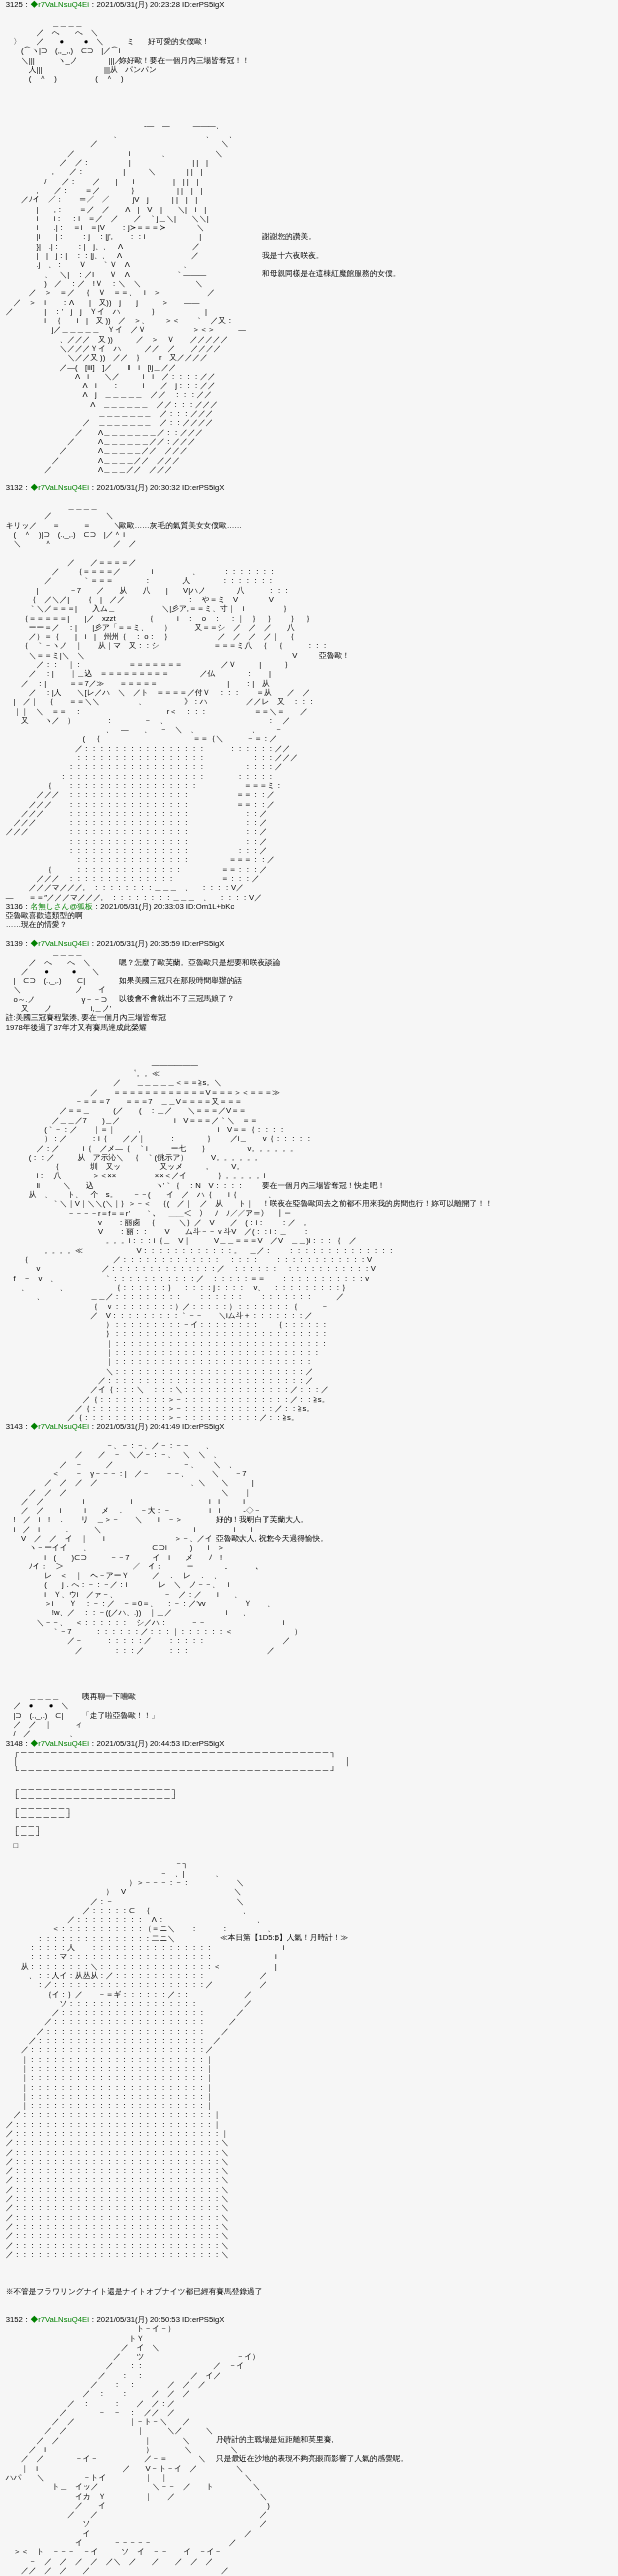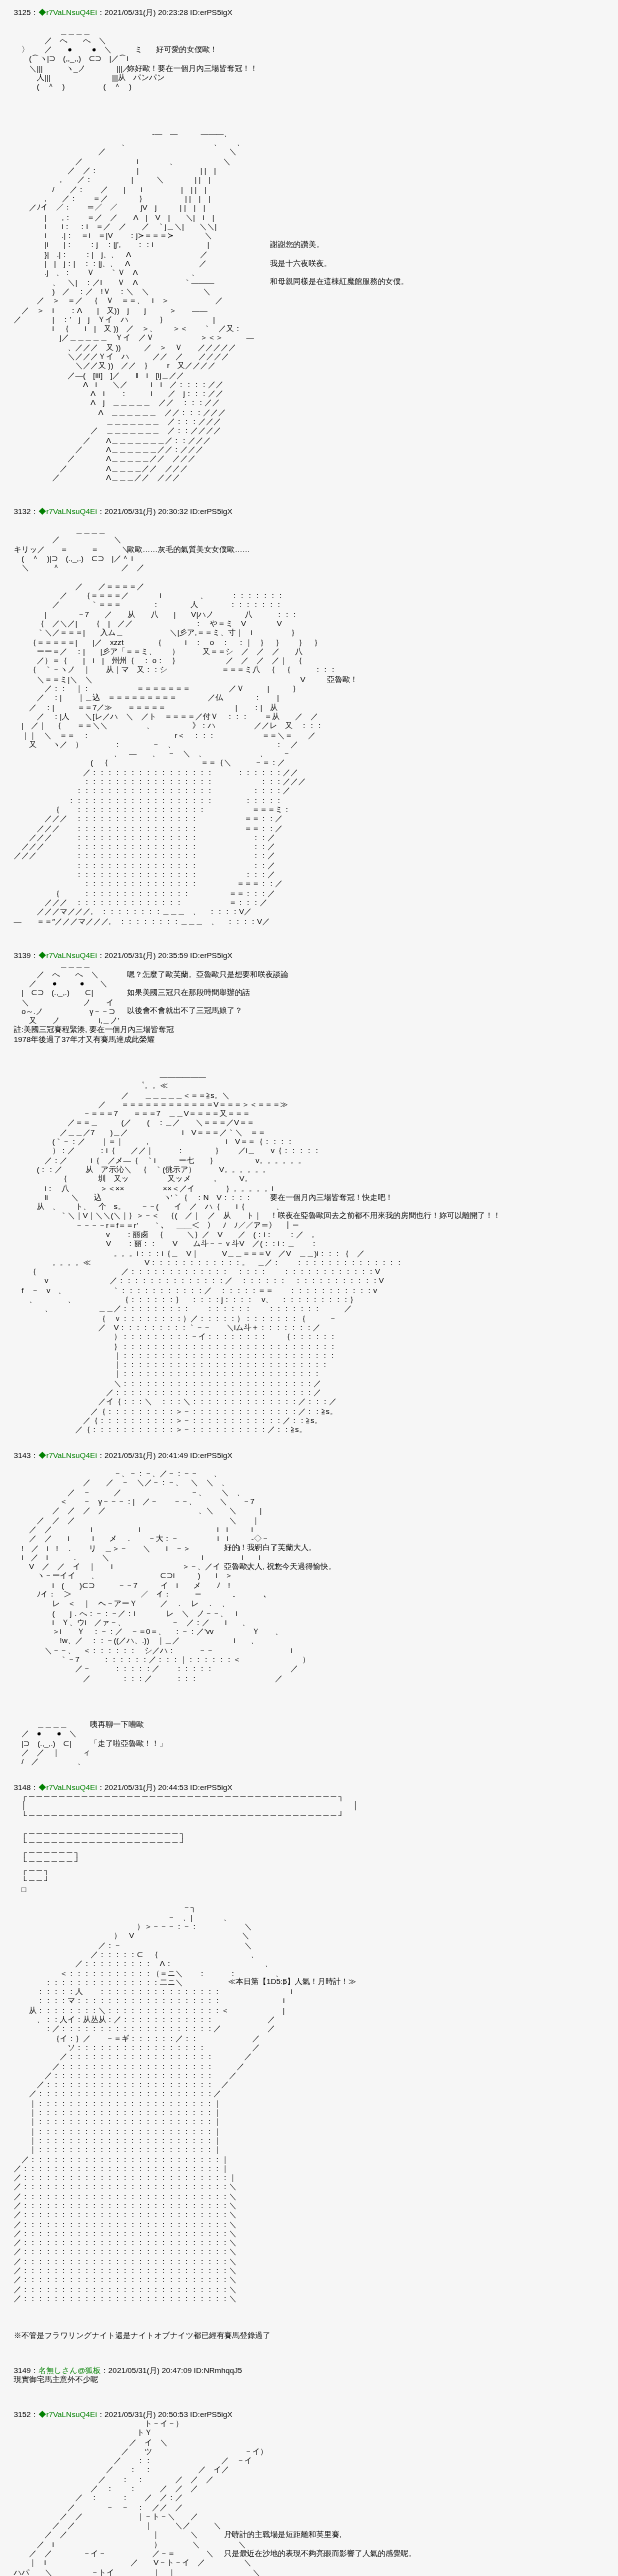--- a/index.html
+++ b/index.html
@@ -5,21 +5,21 @@
 <style>
   html,body{margin:0;padding:0;background:#F6F6F6;}
   body{
     font-family:"Liberation Sans",sans-serif;
     font-size:7.7px;
     line-height:9.3px;
     color:#000000;
     width:618px;
   }
   .thread{padding:0;}
-  .post{margin:0;padding:8px;}
+  .post{margin:0;padding:0;}
   .head{padding-left:5.7px;white-space:pre;font-family:"Liberation Sans",sans-serif;}
   .nm{color:#008000;}
   .aa{white-space:pre;padding-left:5.7px;}
   .txt{white-space:pre;padding-left:5.7px;font-family:"Liberation Sans",sans-serif;}
   .blank{height:9.3px;}
   .box{letter-spacing:2.1px;margin-left:-2.1px;}
   .gap{display:inline-block;letter-spacing:0;}
   .stack{position:relative;}
   .bub{position:absolute;white-space:pre;font-family:"Liberation Sans",sans-serif;text-align:right;}
 </style>
@@ -136,20 +136,25 @@
 　　　　　　　　：：：：：：：：：：：：：：：：　　　　　　　：：／
 　　　　　　　　：：：：：：：：：：：：：：：：　　　　　　：：：／
 　　　　　　　　　：：：：：：：：：：：：：：：　　　　　＝＝＝：：／
 　　　　　｛　　　：：：：：：：：：：：：：：　　　　　＝＝：：：／
 　　　　／／／　：：：：：：：：：：：：：：　　　　　　＝：：：／
 　　　／／／マ／／／,　：：：：：：：：＿＿＿　、　：：：：V／
 ―　　＝＝″／／／マ／／／,　：：：：：：：：＿＿＿　、　：：：：V／</div>
   <div class="bub" style="left:319px;top:93px">亞魯歐！</div>
 </div>
 </div>
+<div class="post">
+<div class="head"><span>3136</span>：<span class="nm">名無しさん@狐板</span>：<span>2021/05/31(月) 20:33:03</span> <span>ID:Om1L+bKc</span></div>
+<div class="txt">亞魯歐喜歡這類型的啊</div>
+<div class="txt">……現在的情愛？</div>
+</div>
 <div class="blank"></div>
 <div class="post">
 <div class="head"><span>3139</span>：<span class="nm">◆r7VaLNsuQ4Ei</span>：<span>2021/05/31(月) 20:35:59</span> <span>ID:erPS5igX</span></div>
 <div class="stack">
   <div class="aa">　　　　　　＿＿＿＿
 　　　／　へ　　へ　＼
 　　／　　●　　　●　　＼
 　|　⊂⊃　(.,_,.)　　⊂|
 　＼　　　　　　　ノ　　イ
 　ο～.ノ　　　　　　γ－－⊃
@@ -310,24 +315,20 @@
 ／：：：：：：：：：：：：：：：：：：：：：：：：：：：＼
 ／：：：：：：：：：：：：：：：：：：：：：：：：：：：＼</div>
   <div class="bub" style="left:220px;top:74px">≪本日第【1D5:5】人氣！月時計！≫</div>
 </div>
 <div class="blank"></div>
 <div class="blank"></div>
 <div class="blank"></div>
 <div class="txt">※不管是フラワリングナイト還是ナイトオブナイツ都已經有賽馬登錄過了</div>
 </div>
 <div class="blank"></div>
-<div class="post">
-<div class="head"><span>3149</span>：<span class="nm">名無しさん@狐板</span>：<span>2021/05/31(月) 20:47:09</span> <span>ID:NRmhqqJ5</span></div>
-<div class="txt">現實御宅馬主意外不少呢</div>
-</div>
 <div class="blank"></div>
 <div class="post">
 <div class="head"><span>3152</span>：<span class="nm">◆r7VaLNsuQ4Ei</span>：<span>2021/05/31(月) 20:50:53</span> <span>ID:erPS5igX</span></div>
 <div class="stack">
   <div class="aa">　　　　　　　　　　　　　　　　　ト－イ－）
 　　　　　　　　　　　　　　　　トＹ
 　　　　　　　　　　　　　　　／　イ　＼
 　　　　　　　　　　　　　　／　　ツ　　　　　　　　　　　　－イ）
 　　　　　　　　　　　　　／　　：：　　　　　　　　　／　－イ
 　　　　　　　　　　　　／　　：　：　　　　　　／　イ／

